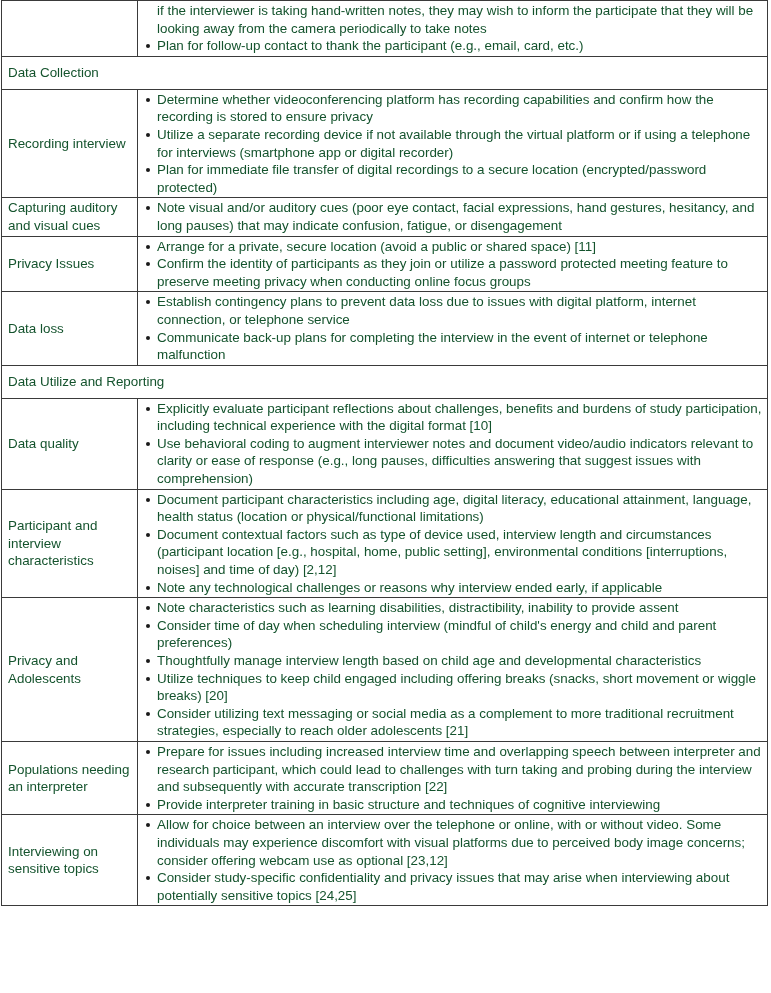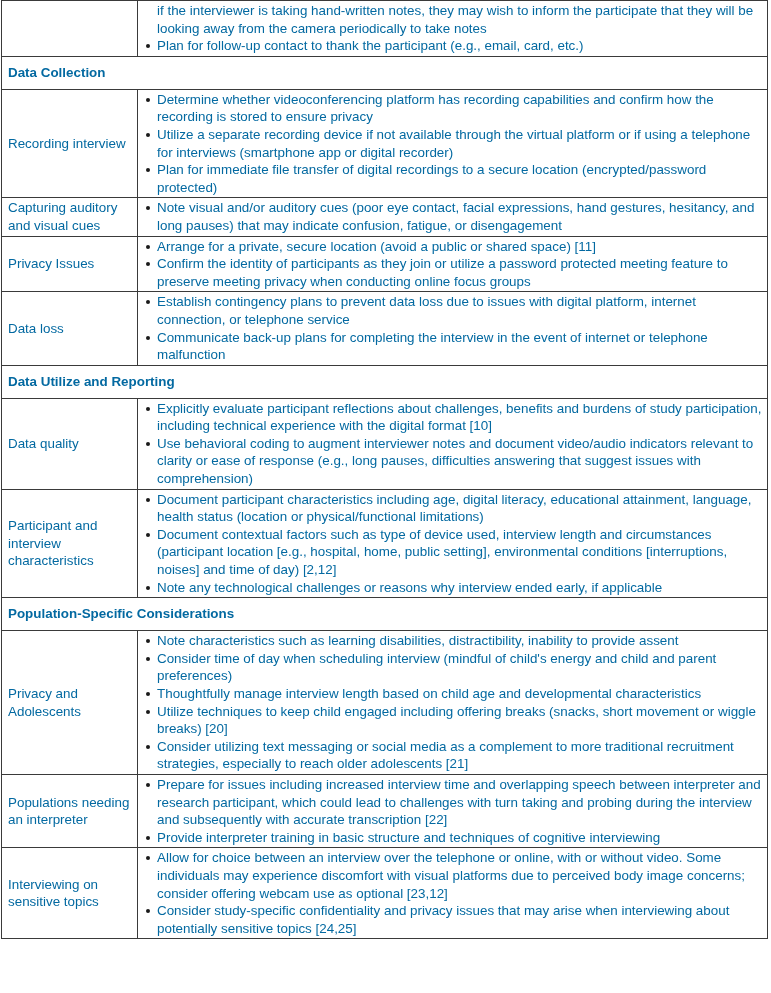--- a/index.html
+++ b/index.html
@@ -1,25 +1,25 @@
 <!DOCTYPE html>
 <html><head>
 <meta charset="utf-8">
 <style>
   html, body { margin: 0; padding: 0; background: #ffffff; }
   body { width: 771px; height: 993px; overflow: hidden; }
   .tbl {
     position: absolute; left: 1px; top: 0px; width: 767px;
     border-collapse: collapse;
     font-family: "Liberation Sans", sans-serif;
-    font-size: 13.4px; line-height: 17.6px; color: #0369a1;
+    font-size: 13.4px; line-height: 17.6px; color: #14532d;
   }
   .tbl td { border: 1px solid #3a3a3a; vertical-align: middle; padding: 0; }
   .lab { width: 125px; padding: 0 4px 0 6px !important; }
-  .sec { font-weight: bold; padding: 5px 6px 5px 6px !important; height: 22px; }
+  .sec { font-weight: normal; padding: 5px 6px 5px 6px !important; height: 22px; }
   ul { list-style: none; margin: 0; padding: 1px 4px 1px 0; }
   li { position: relative; padding-left: 19px; }
   li::before {
     content: ""; position: absolute; left: 8px; top: 7px;
     width: 4px; height: 4px; border-radius: 50%; background: #1a1a1a;
   }
   li.cont::before { display: none; }
 </style>
 </head>
 <body>
@@ -90,23 +90,20 @@
         <td class="lab">Participant and interview characteristics</td>
         <td>
           <ul>
             <li>Document participant characteristics including age, digital literacy, educational attainment, language, health status (location or physical/functional limitations)</li>
             <li>Document contextual factors such as type of device used, interview length and circumstances (participant location [e.g., hospital, home, public setting], environmental conditions [interruptions, noises] and time of day) [2,12]</li>
             <li>Note any technological challenges or reasons why interview ended early, if applicable</li>
           </ul>
         </td>
       </tr>
       <tr>
-        <td colspan="2" class="sec">Population-Specific Considerations</td>
-      </tr>
-      <tr>
         <td class="lab">Privacy and Adolescents</td>
         <td>
           <ul>
             <li>Note characteristics such as learning disabilities, distractibility, inability to provide assent</li>
             <li>Consider time of day when scheduling interview (mindful of child's energy and child and parent preferences)</li>
             <li>Thoughtfully manage interview length based on child age and developmental characteristics</li>
             <li>Utilize techniques to keep child engaged including offering breaks (snacks, short movement or wiggle breaks) [20]</li>
             <li>Consider utilizing text messaging or social media as a complement to more traditional recruitment strategies, especially to reach older adolescents [21]</li>
           </ul>
         </td>

